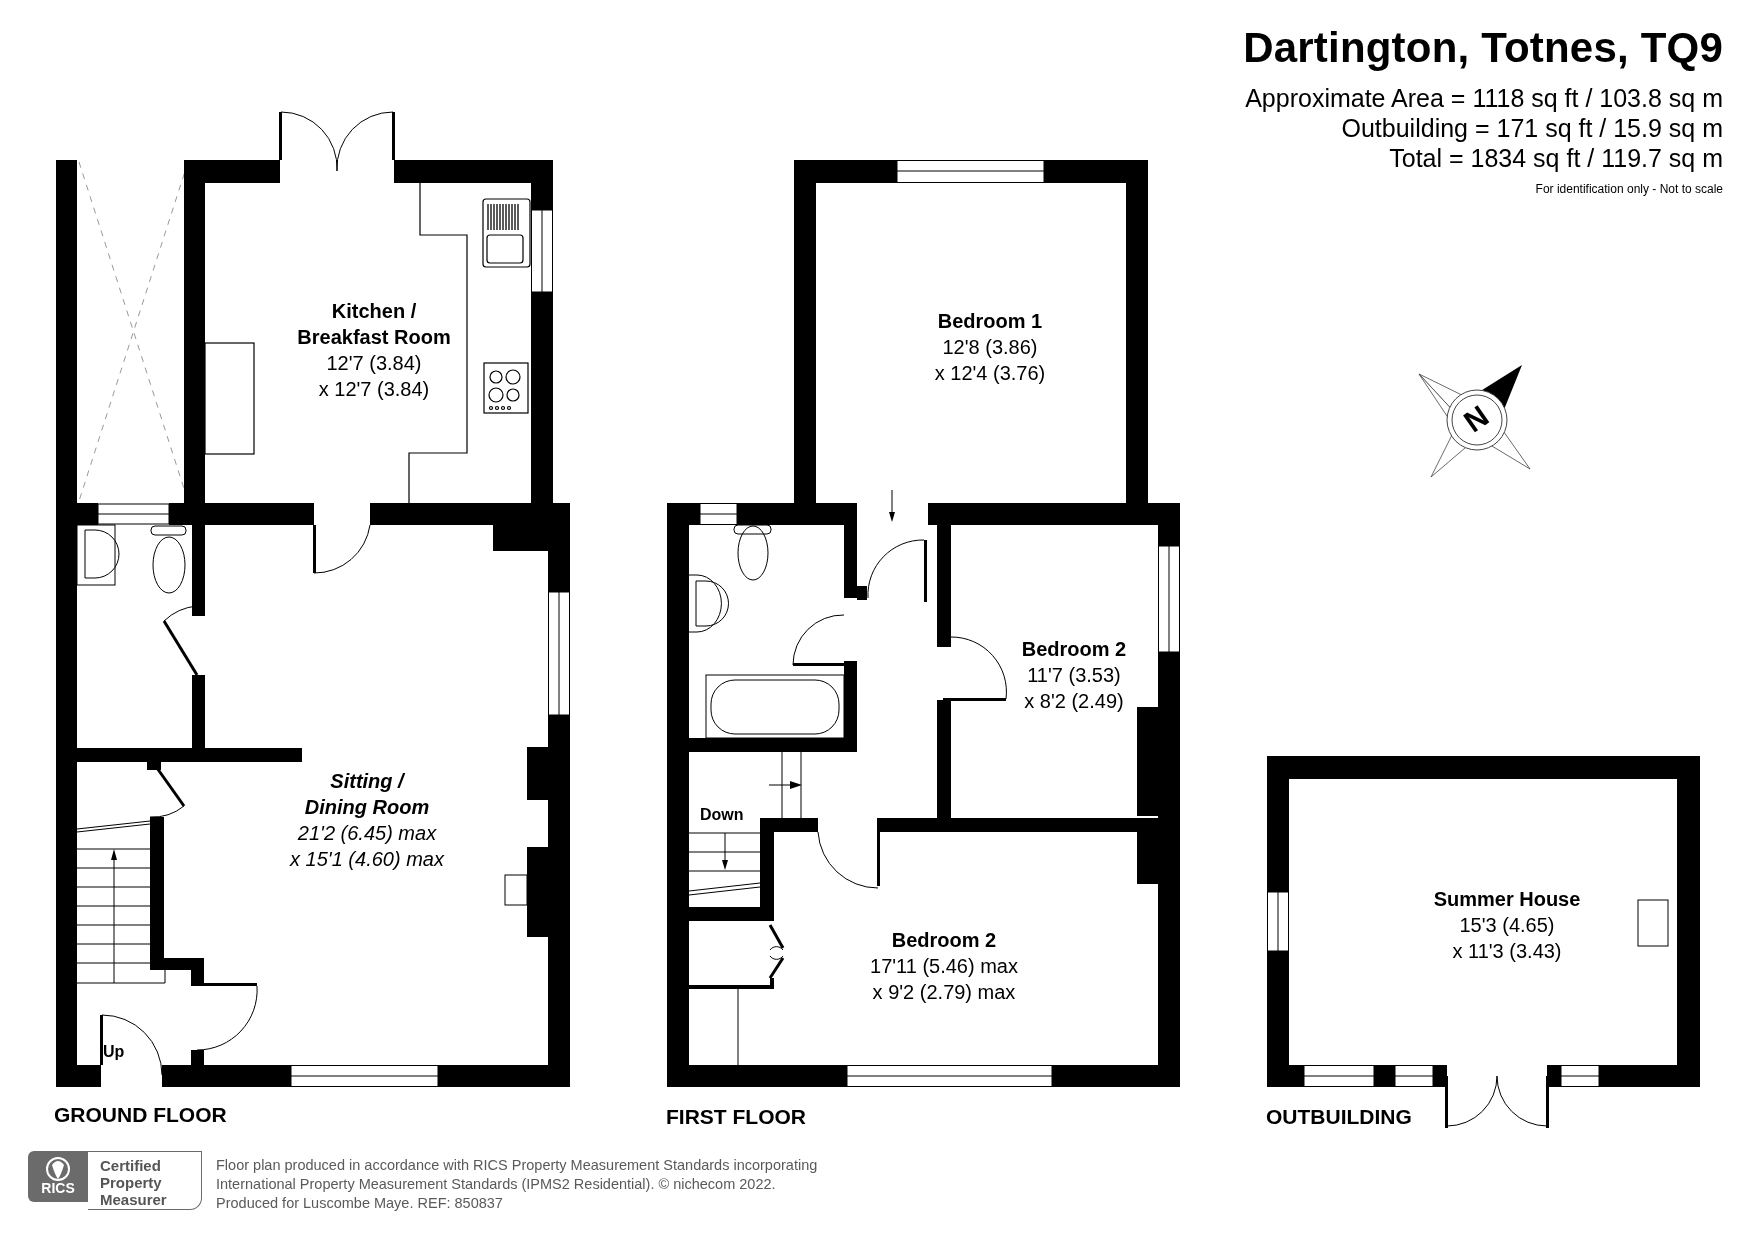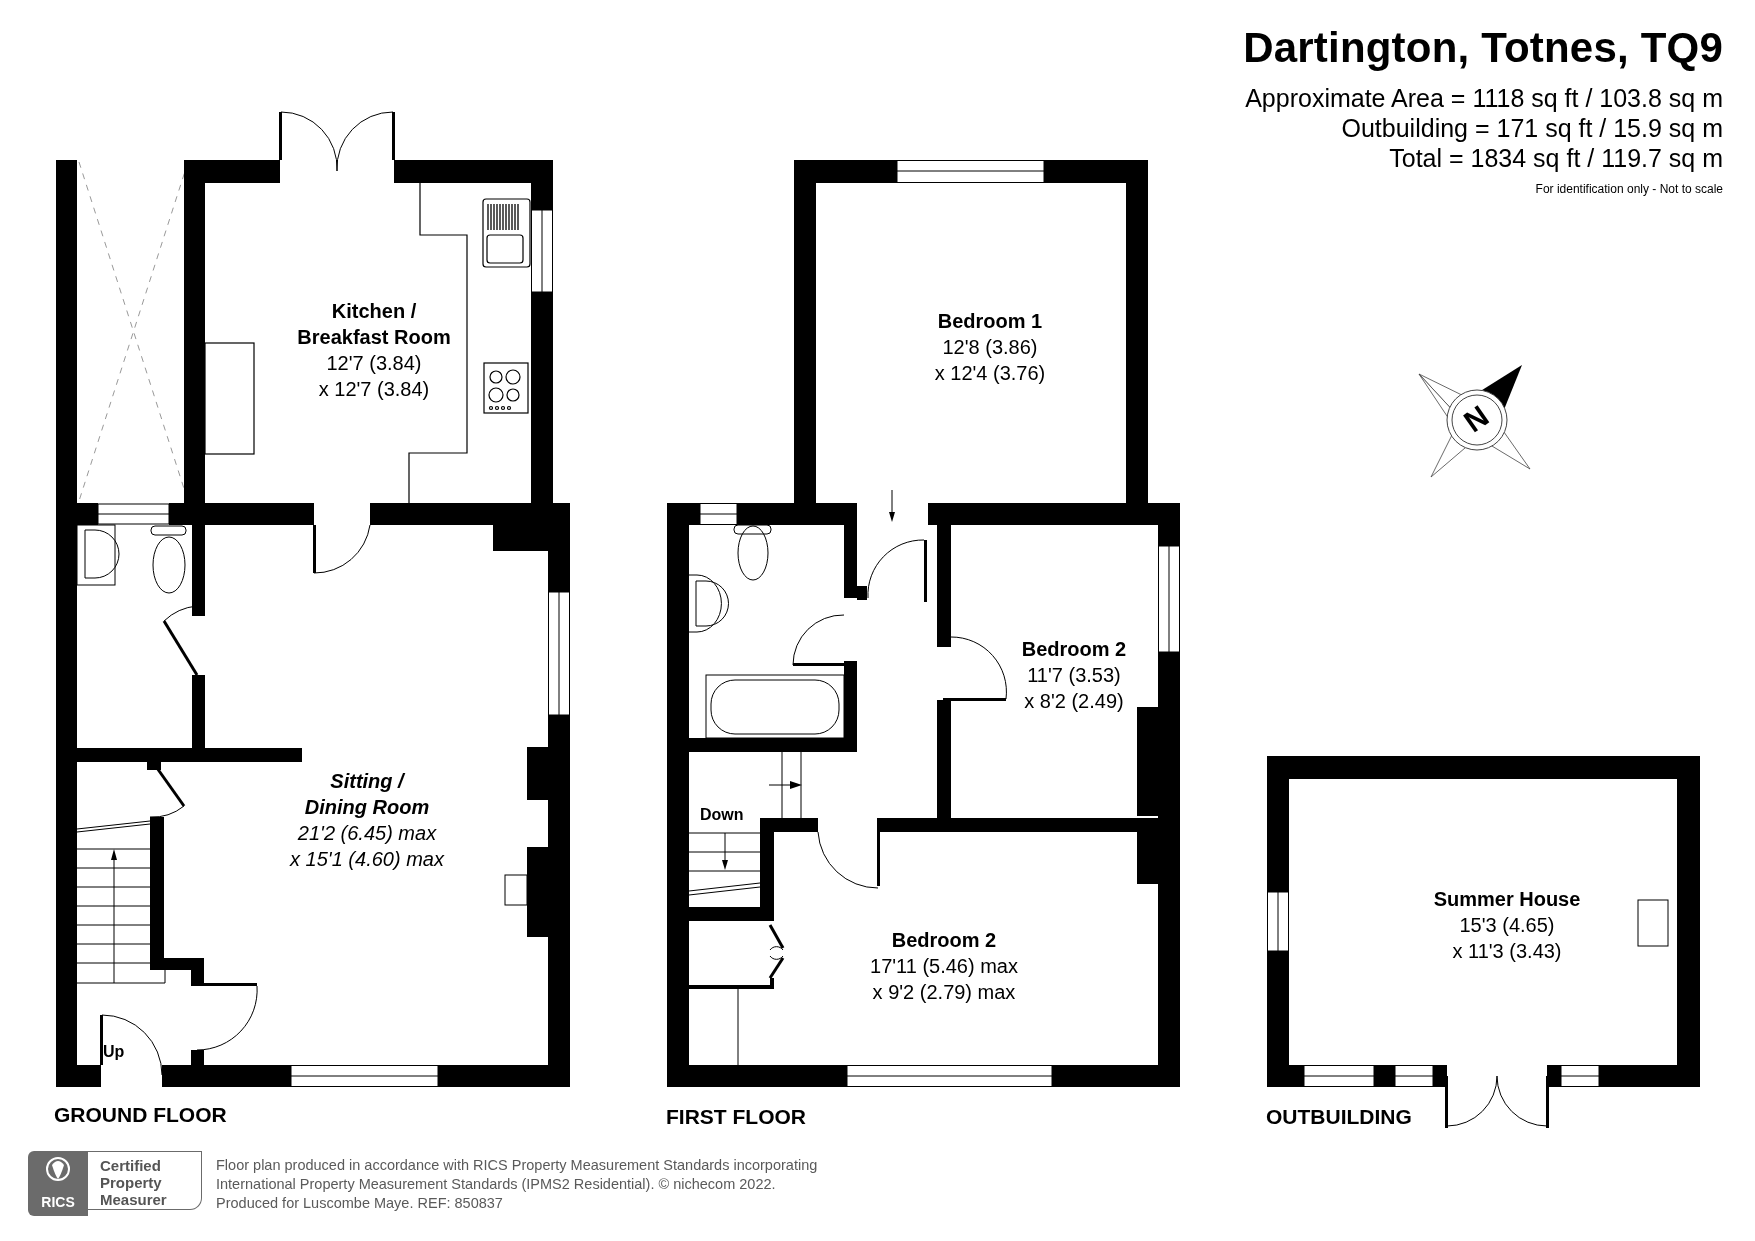--- a/index.html
+++ b/index.html
@@ -11,21 +11,21 @@
   #area2 { top:114px; }
   #area3 { top:144px; }
   #disclaimer { right:32px; top:182px; font-size:12px; white-space:nowrap; }
   svg#plan { position:absolute; left:0; top:0; }
   .room-label { position:absolute; text-align:center; transform:translateX(-50%); white-space:nowrap; font-size:20px; line-height:26px; }
   .room-label .rn { font-weight:bold; display:block; }
   .room-label .dim { display:block; }
   .floor-label { position:absolute; font-weight:bold; font-size:21px; white-space:nowrap; }
   .stair-label { position:absolute; font-weight:bold; font-size:16px; }
   #footer-text { left:216px; top:1156px; font-size:14.5px; line-height:19px; color:#5a5a5a; white-space:nowrap; }
-  #rics-badge { left:28px; top:1151px; width:60px; height:65px; background:#6b6b6b; color:#fff; border-radius:6px 0 0 6px; }
+  #rics-badge { left:28px; top:1151px; width:60px; height:51px; background:#6b6b6b; color:#fff; border-radius:6px 0 0 6px; }
   #rics-badge .rics-text { position:absolute; bottom:6px; left:0; width:60px; text-align:center; font-weight:bold; font-size:14px; }
   #rics-box { left:88px; top:1151px; width:113px; height:57px; border:1.5px solid #6b6b6b; border-left:none; border-radius:0 0 12px 0; color:#555; }
   #rics-box span { display:block; font-weight:bold; font-size:15px; line-height:17px; padding-left:12px; }
   #rics-box .first { padding-top:5px; }
 </style>
 </head>
 <body>
 
 <div class="abs" id="title">Dartington, Totnes, TQ9</div>
 <div class="abs area-line" id="area1">Approximate Area = 1118 sq ft / 103.8 sq m</div>

